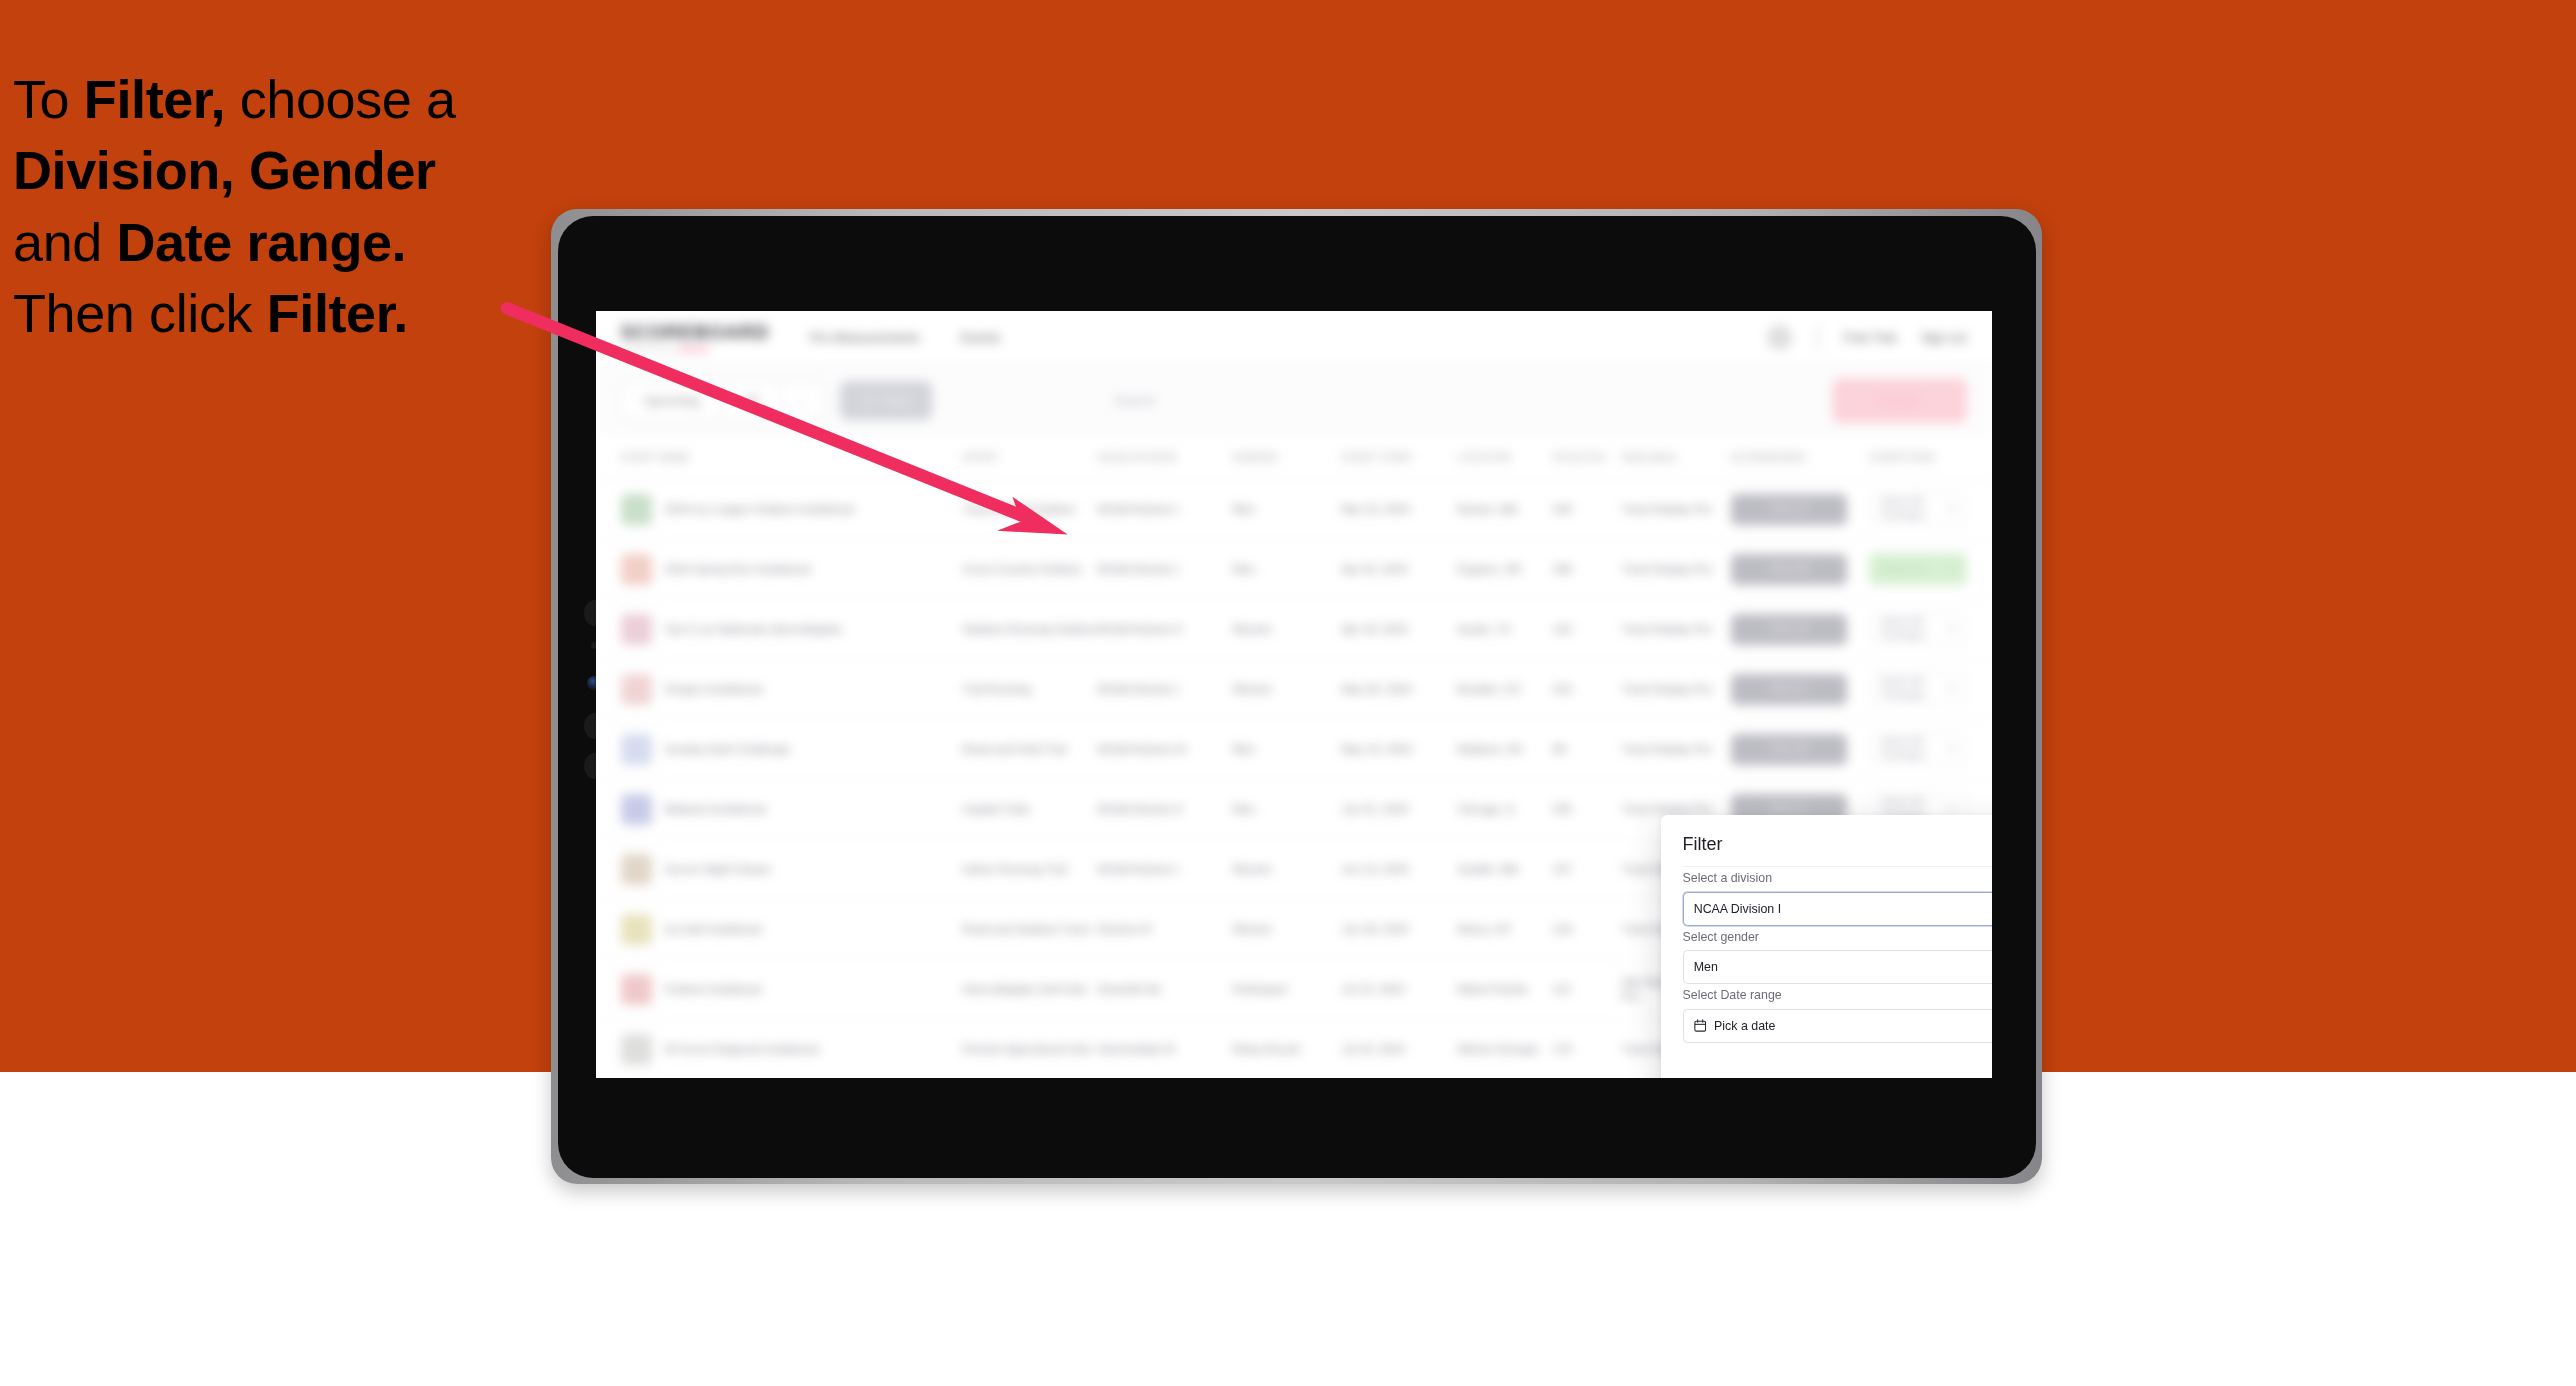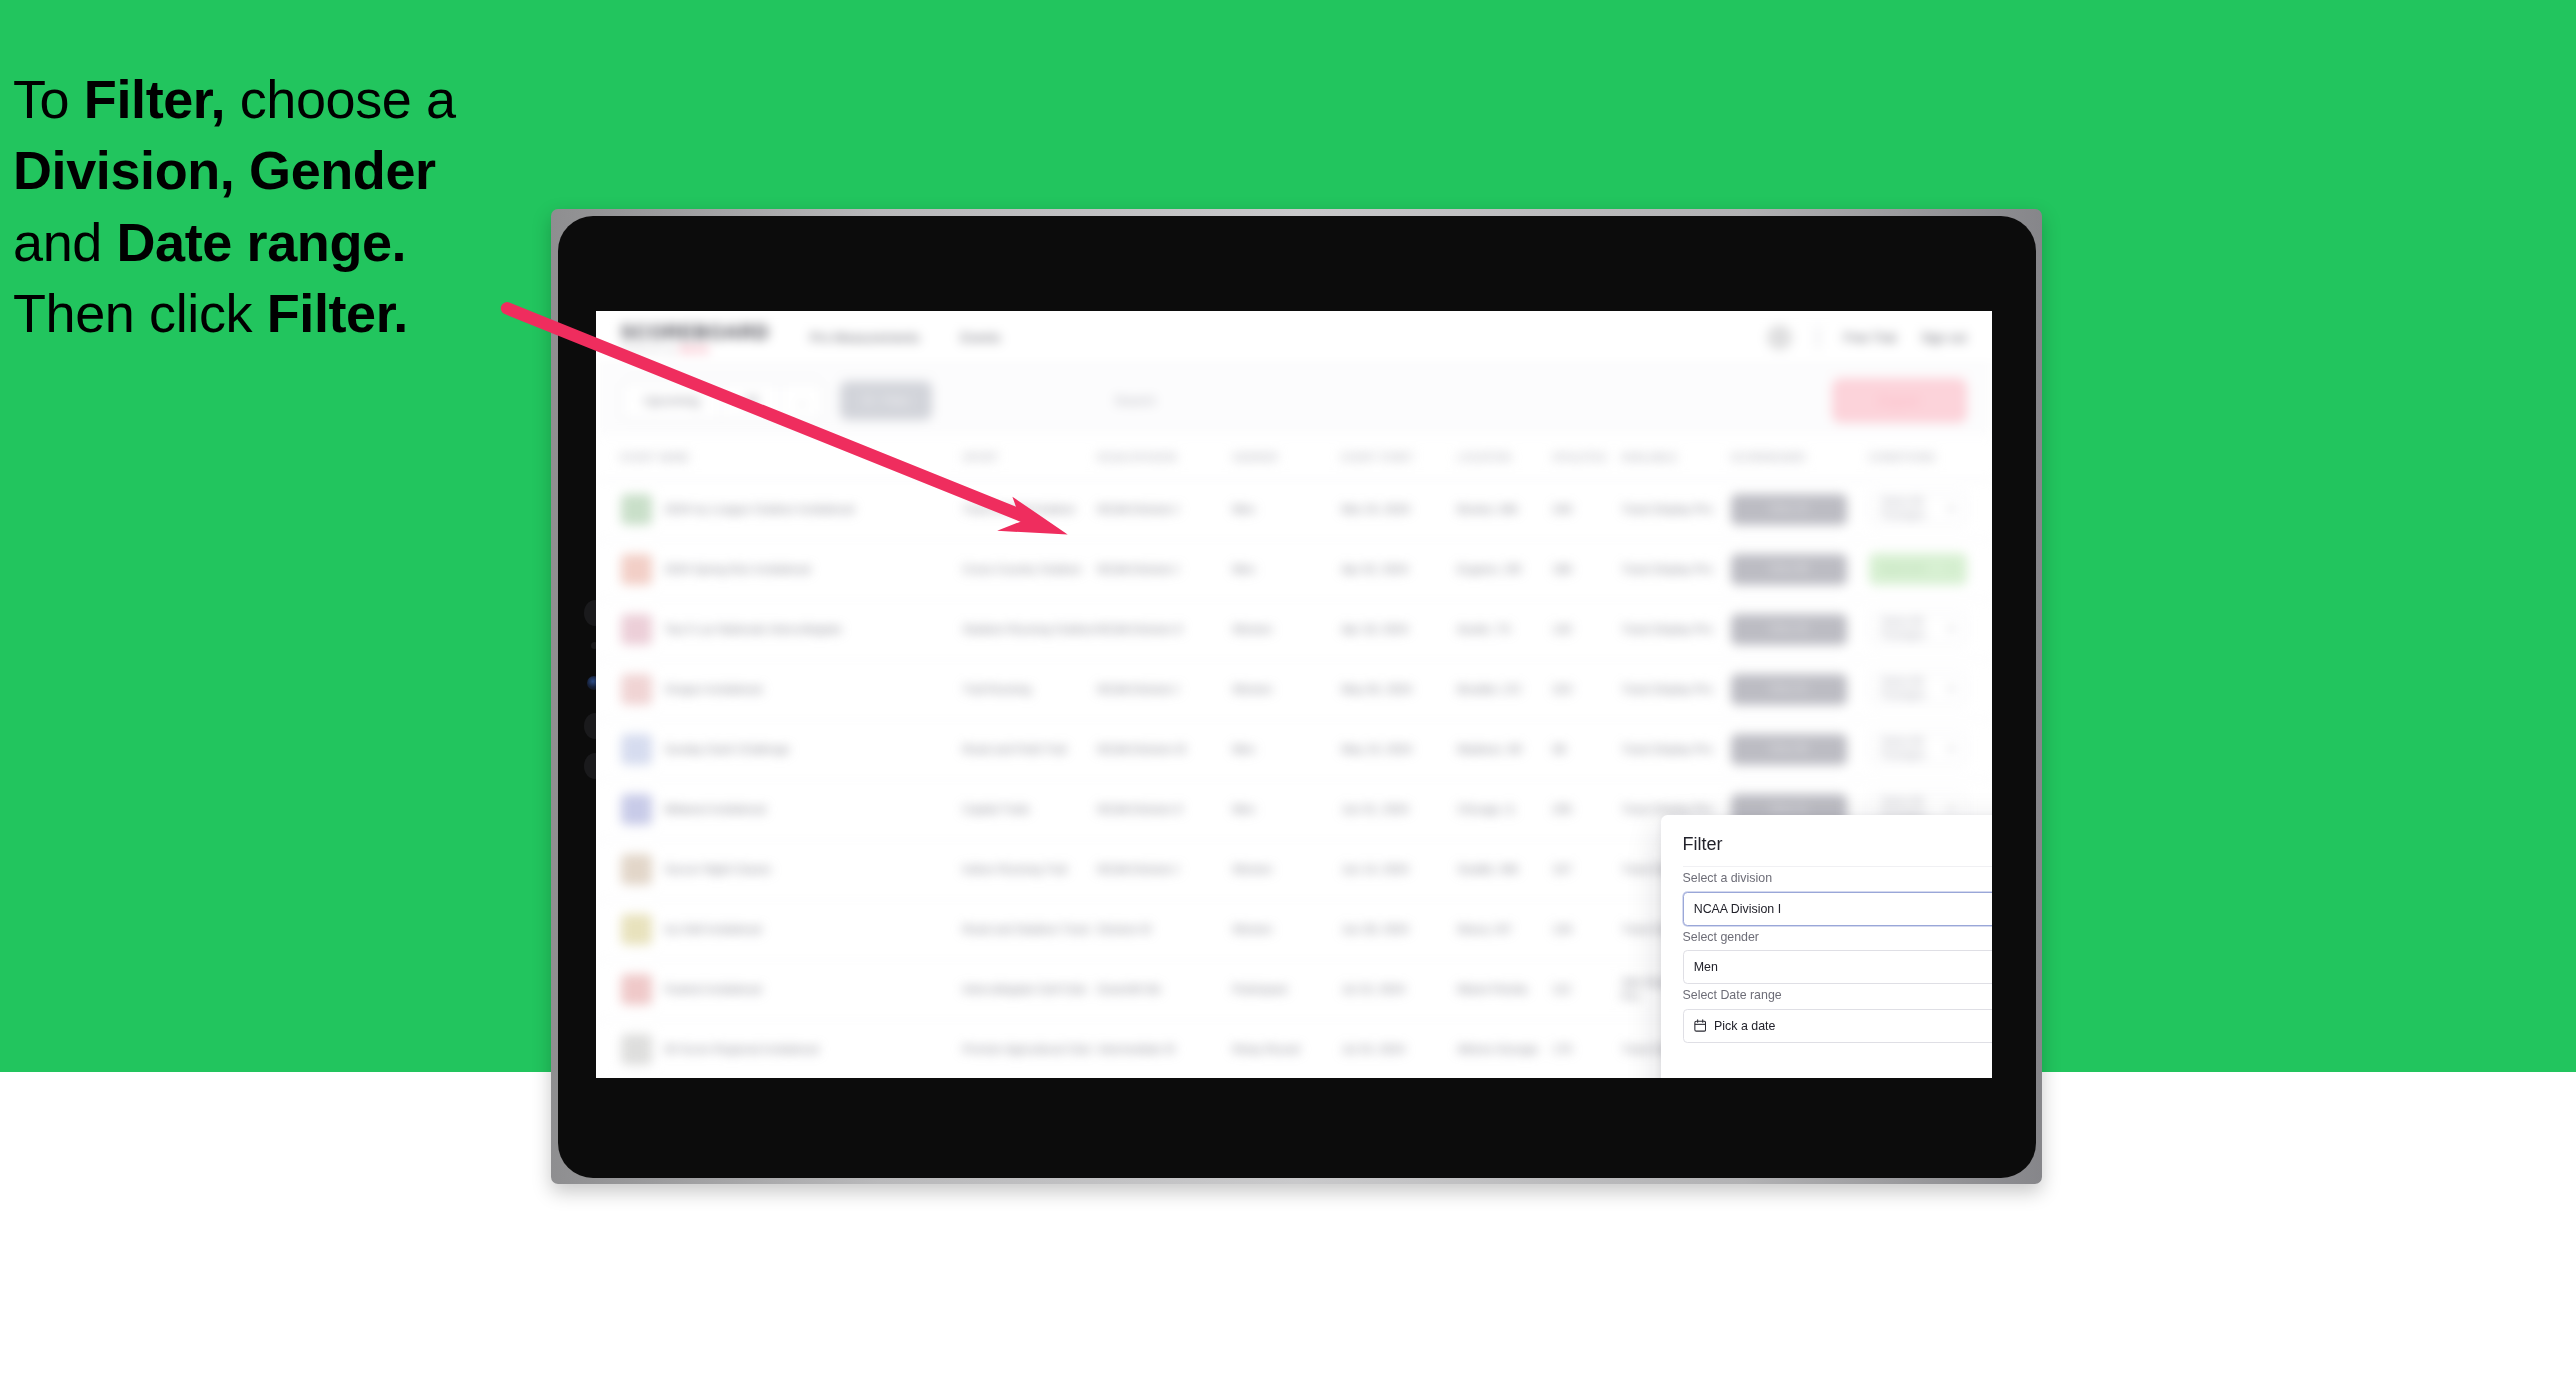--- a/index.html
+++ b/index.html
@@ -9,21 +9,21 @@
     height: 1386px;
     background: #ffffff;
     font-family: "Liberation Sans", sans-serif;
     overflow: hidden;
   }
 
   #stage {
     position: relative;
     width: 2576px;
     height: 1072px;
-    background: #22c55e;
+    background: #c2410c;
   }
 
   
   #caption {
     position: absolute;
     left: 13px;
     top: 64px;
     width: 531px;
     font-size: 54px;
     line-height: 1.32;
@@ -35,21 +35,21 @@
   #caption .line { display: block; white-space: nowrap; }
 
   
   #tablet {
     position: absolute;
     left: 551px;
     top: 209px;
     width: 1491px;
     height: 975px;
     background: linear-gradient(90deg,#8e8e90 0%, #b9b9bb 22%, #c9c9cb 50%, #b2b2b4 80%, #86868a 100%);
-    border-radius: 7px;
+    border-radius: 26px;
     box-shadow: 0 7.3px 19px rgba(0,0,0,0.22);
   }
   #tablet-screen {
     position: absolute;
     left: 6.5px;
     top: 6.5px;
     right: 6.5px;
     bottom: 6.5px;
     background: #0c0c0c;
     border-radius: 35px;

